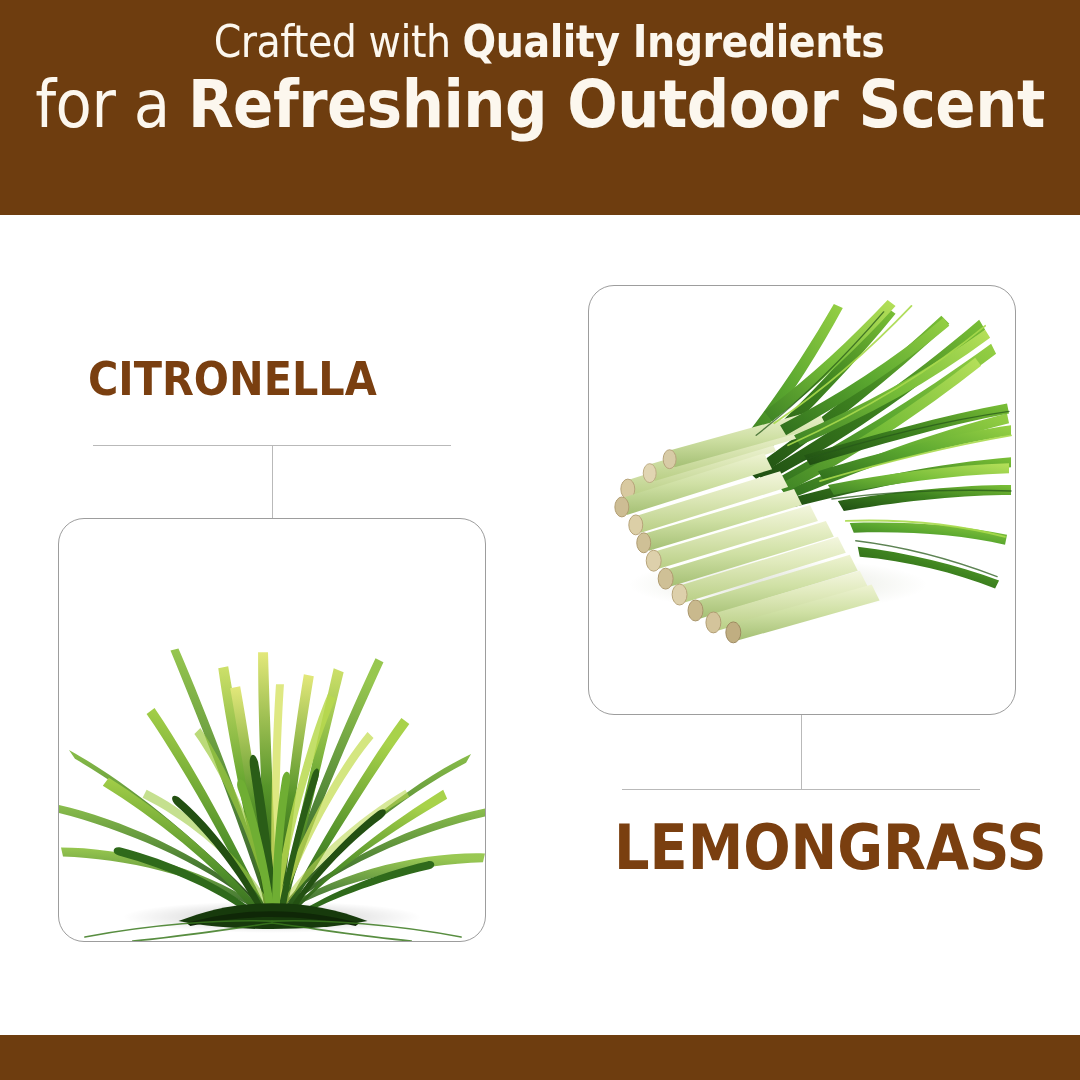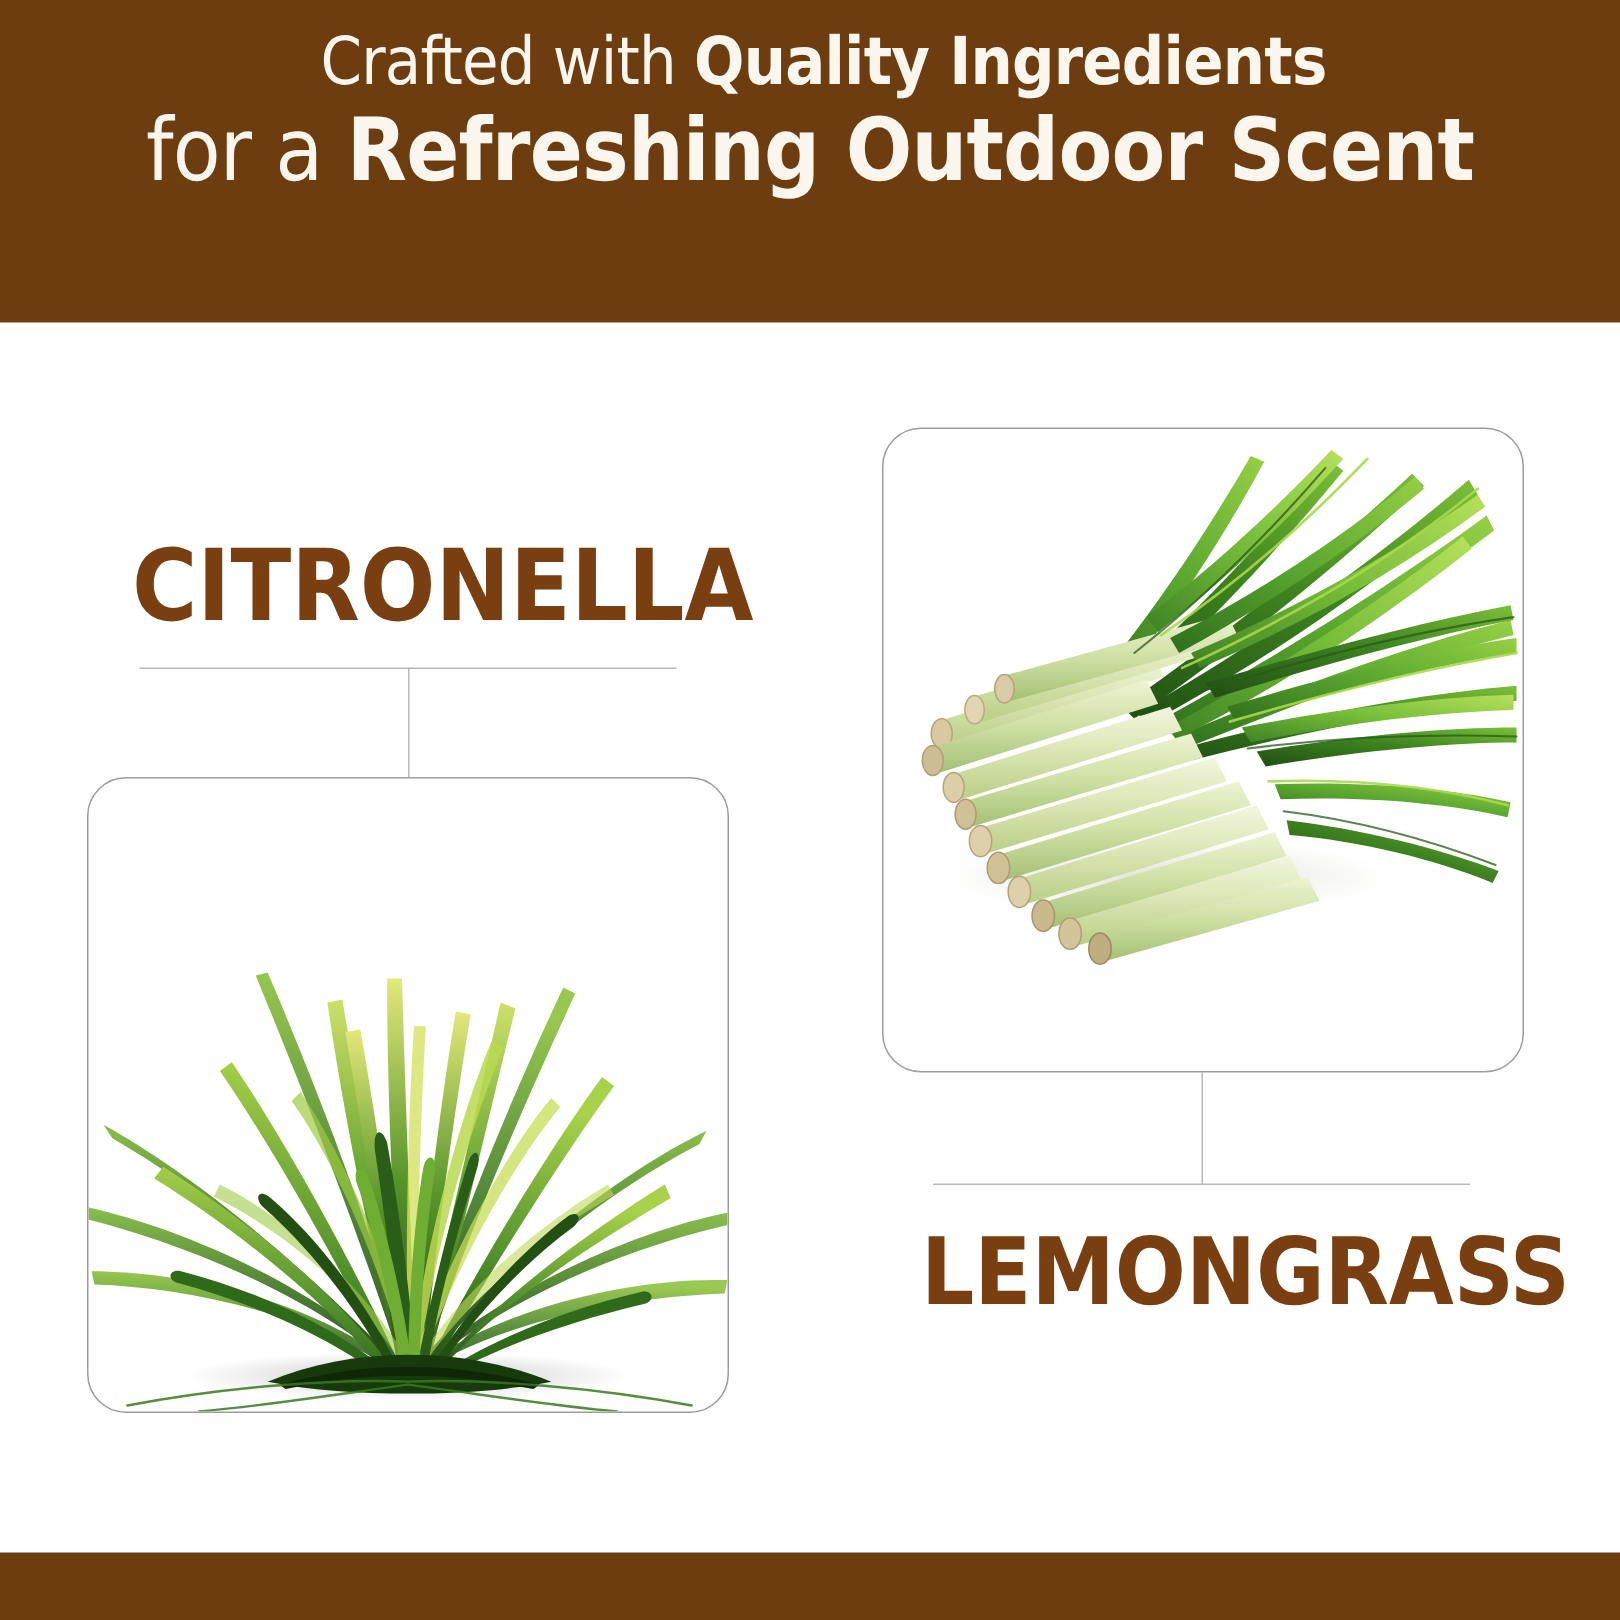--- a/index.html
+++ b/index.html
@@ -19,21 +19,21 @@
 
   .headline{
     position:absolute;left:0;top:20px;width:1080px;
     text-align:center;color:#FCF7EE;
     font-family:"DejaVu Sans Condensed","Liberation Sans Narrow","Liberation Sans",sans-serif;
     line-height:1.02;
     letter-spacing:-0.5px;
   }
   .hl-line{display:block;white-space:nowrap;font-size:58px;}
   .hl-line.l1{font-size:44px;padding-left:18px;}
-  .hl-line.l2{font-size:58px;margin-top:6px;}
+  .hl-line.l2{font-size:66px;margin-top:6px;}
   .hl-light{font-weight:400;font-stretch:condensed;}
   .hl-bold{font-weight:700;font-stretch:condensed;}
 
   
   .frame{
     position:absolute;
     border:1px solid #9d9d9d;
     border-radius:26px;
     background:#ffffff;
     box-sizing:border-box;
@@ -45,21 +45,21 @@
   
   .label{
     position:absolute;
     color:#7A3F10;
     font-weight:700;
     font-family:"DejaVu Sans Condensed","Liberation Sans Narrow","Liberation Sans",sans-serif;
     font-stretch:condensed;
     letter-spacing:0px;
     white-space:nowrap;
   }
-  .label-citronella{left:88px;top:352px;font-size:66px;}
+  .label-citronella{left:88px;top:352px;font-size:46px;}
   .label-lemongrass{left:614px;top:811px;font-size:62px;}
 
   
   .rule-h{position:absolute;height:1px;background:#b9b9b9;}
   .rule-v{position:absolute;width:1px;background:#b9b9b9;}
   .rule-cit-h{left:93px;top:445px;width:358px;}
   .rule-cit-v{left:272px;top:445px;height:74px;}
   .rule-lem-h{left:622px;top:789px;width:358px;}
   .rule-lem-v{left:801px;top:715px;height:75px;}
 

